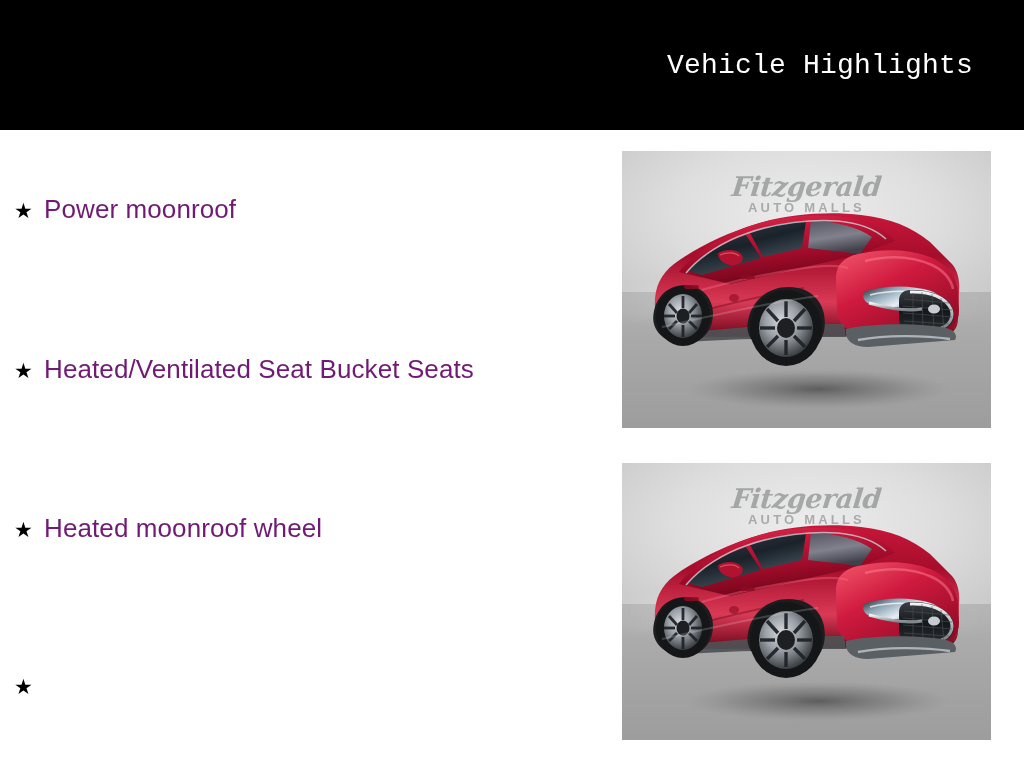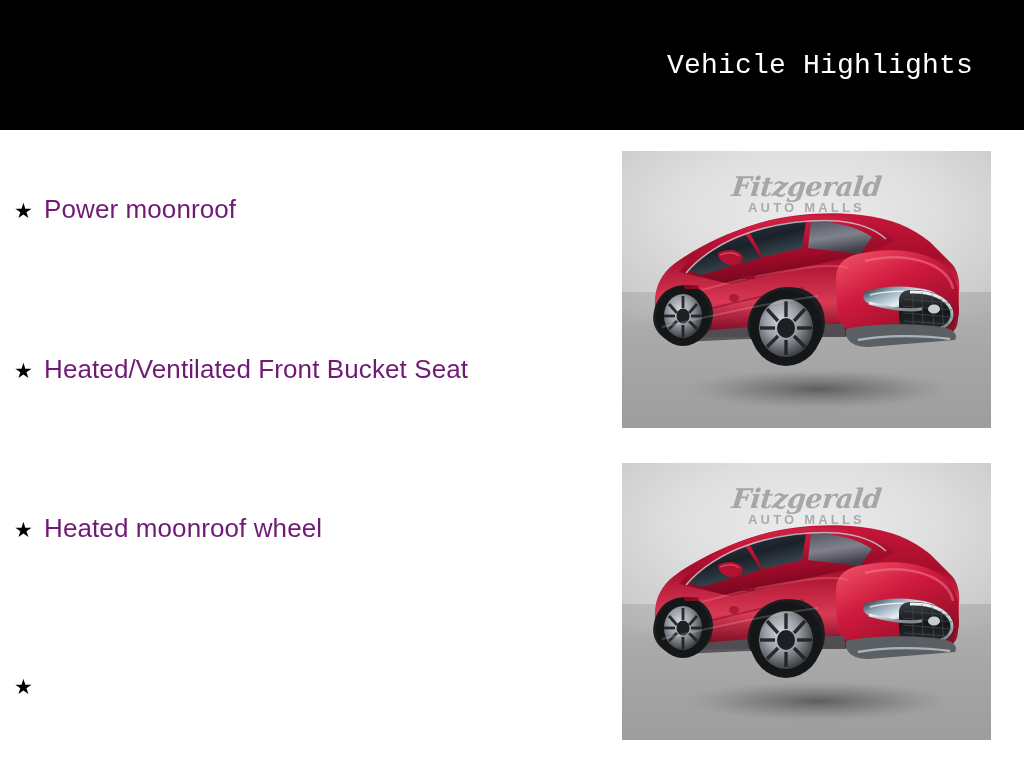--- a/index.html
+++ b/index.html
@@ -152,21 +152,21 @@
     <div class="header-title">Vehicle Highlights</div>
   </div>
 
   <ul class="highlights-list">
     <li class="highlight-item i0">
       <span class="bullet-star">★</span>
       <span class="highlight-label">Power moonroof</span>
     </li>
     <li class="highlight-item i1">
       <span class="bullet-star">★</span>
-      <span class="highlight-label">Heated/Ventilated Front Bucket Seat</span>
+      <span class="highlight-label">Heated/Ventilated Seat Bucket Seats</span>
     </li>
     <li class="highlight-item i2">
       <span class="bullet-star">★</span>
       <span class="highlight-label">Heated moonroof wheel</span>
     </li>
     <li class="highlight-item i3">
       <span class="bullet-star">★</span>
     </li>
   </ul>
 

